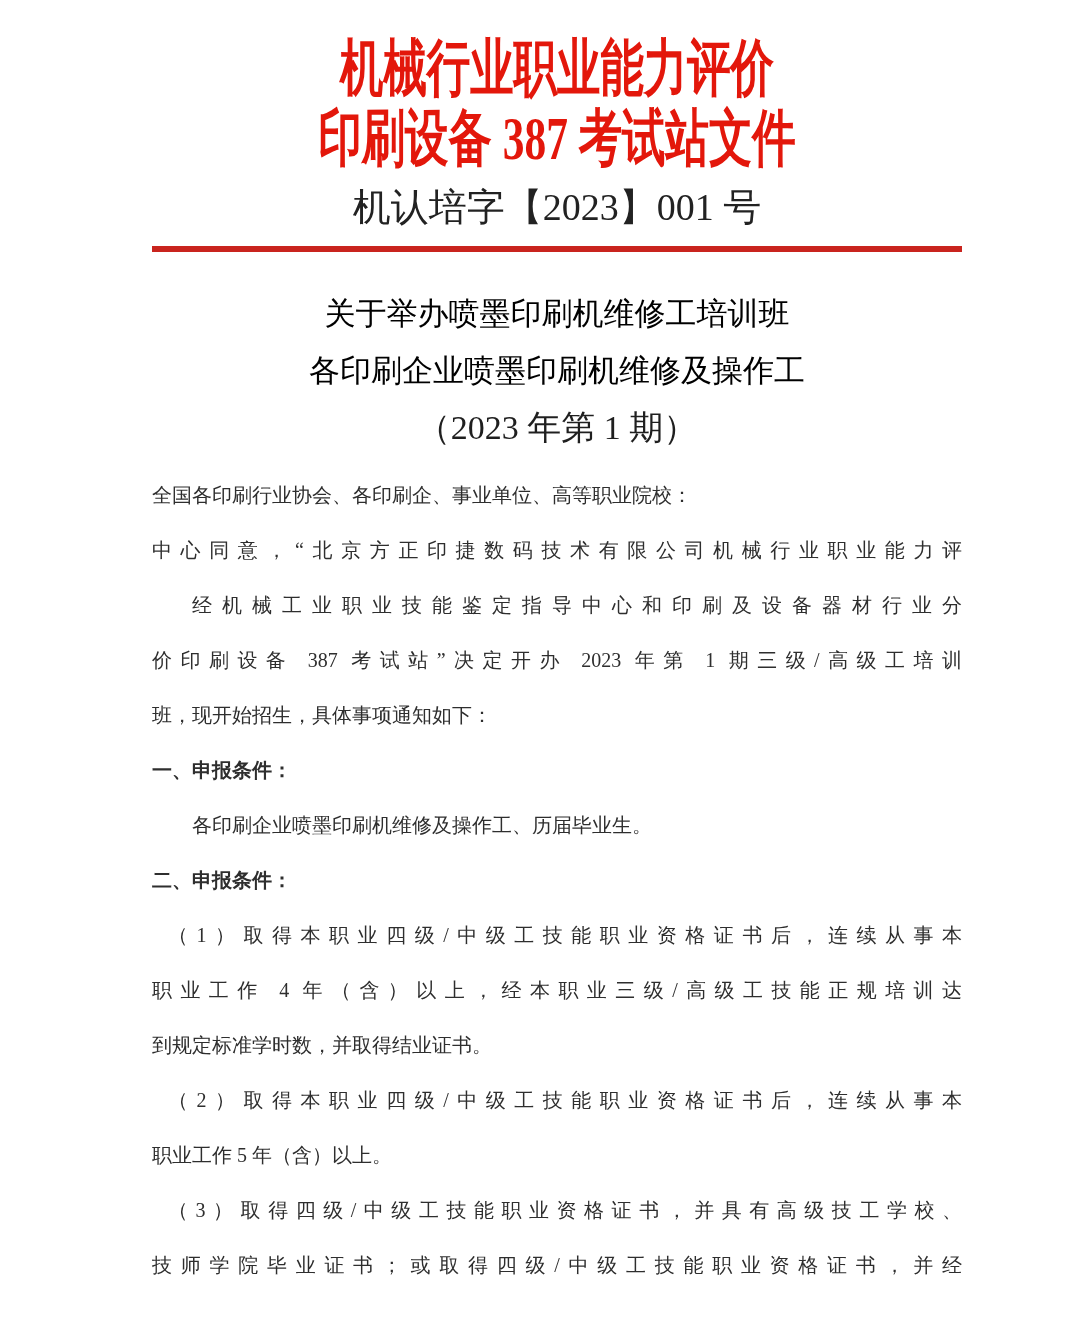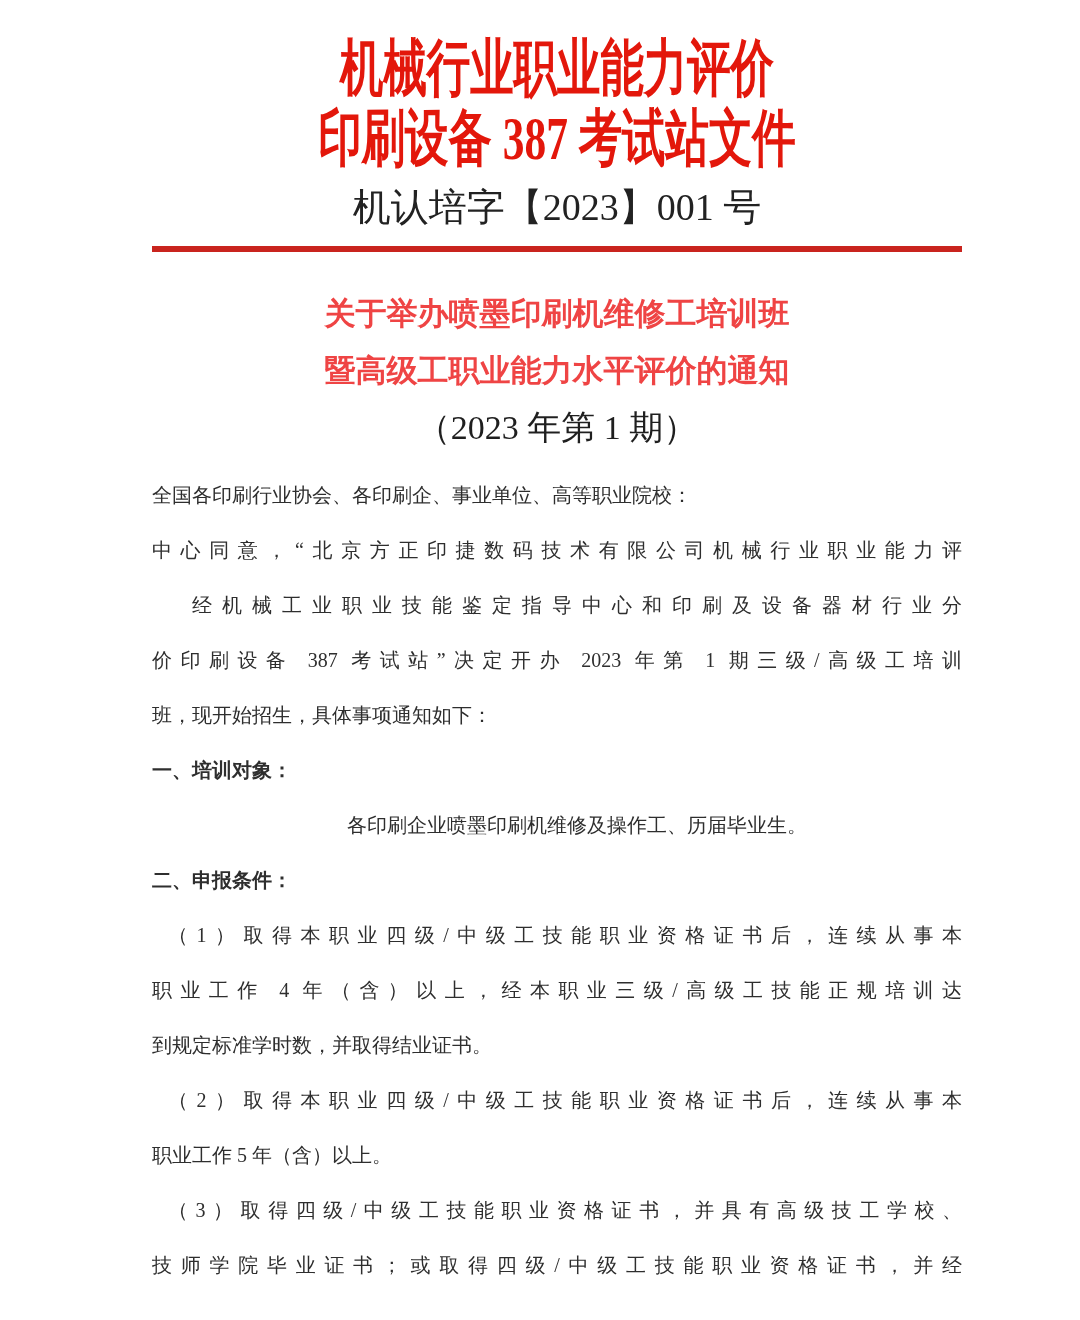--- a/index.html
+++ b/index.html
@@ -38,24 +38,24 @@
     height: 6px;
     background: #c9241e;
     margin-top: 17px;
     border: none;
   }
 
   
   .doc-title { margin-top: 33px; }
   .doc-title .t-line {
     font-size: 31px;
-    font-weight: 700;
+    font-weight: 400;
     line-height: 57px;
     text-align: center;
-    color: #ef4444;
+    color: #000000;
     margin: 0;
   }
   .doc-title .issue {
     font-size: 34px;
     font-weight: 400;
     line-height: 57px;
     text-align: center;
     color: #1f1f1f;
     margin: 0;
   }
@@ -67,52 +67,52 @@
     font-size: 20px;
     line-height: 55px;
     color: #2e2e2e;
     white-space: nowrap;
   }
   .stretch {
     white-space: normal !important;
     text-align: justify;
     text-align-last: justify;
   }
-  .indent2 { text-indent: 2em; text-align: center; }
+  .indent2 { text-indent: 2em; }
   .indent-item { text-indent: 0.8em; }
   .bold { font-weight: 700; }
 </style>
 </head>
 <body>
 
 <div class="page">
   <div class="content">
 
     <div>
       <div class="org-line">机械行业职业能力评价</div>
       <div class="org-line">印刷设备 387 考试站文件</div>
       <div class="doc-number">机认培字【2023】001 号</div>
       <hr class="red-rule">
     </div>
 
     <div class="doc-title">
       <p class="t-line">关于举办喷墨印刷机维修工培训班</p>
-      <p class="t-line">暨高级工职业能力水平评价的通知</p>
+      <p class="t-line">各印刷企业喷墨印刷机维修及操作工</p>
       <p class="issue">（2023 年第 1 期）</p>
     </div>
 
     <div class="body-text">
       <p>全国各印刷行业协会、各印刷企、事业单位、高等职业院校：</p>
 
       <p class="stretch">中心同意，“北京方正印捷数码技术有限公司机械行业职业能力评</p>
       <p class="stretch indent2">经机械工业职业技能鉴定指导中心和印刷及设备器材行业分</p>
       <p class="stretch">价印刷设备 387 考试站”决定开办 2023 年第 1 期三级/高级工培训</p>
       <p>班，现开始招生，具体事项通知如下：</p>
 
-      <p class="bold">一、培训对象：</p>
+      <p class="bold">一、申报条件：</p>
       <p class="indent2">各印刷企业喷墨印刷机维修及操作工、历届毕业生。</p>
 
       <p class="bold">二、申报条件：</p>
 
       <p class="stretch indent-item">（1）取得本职业四级/中级工技能职业资格证书后，连续从事本</p>
       <p class="stretch">职业工作 4 年（含）以上，经本职业三级/高级工技能正规培训达</p>
       <p>到规定标准学时数，并取得结业证书。</p>
 
       <p class="stretch indent-item">（2）取得本职业四级/中级工技能职业资格证书后，连续从事本</p>
       <p>职业工作 5 年（含）以上。</p>

